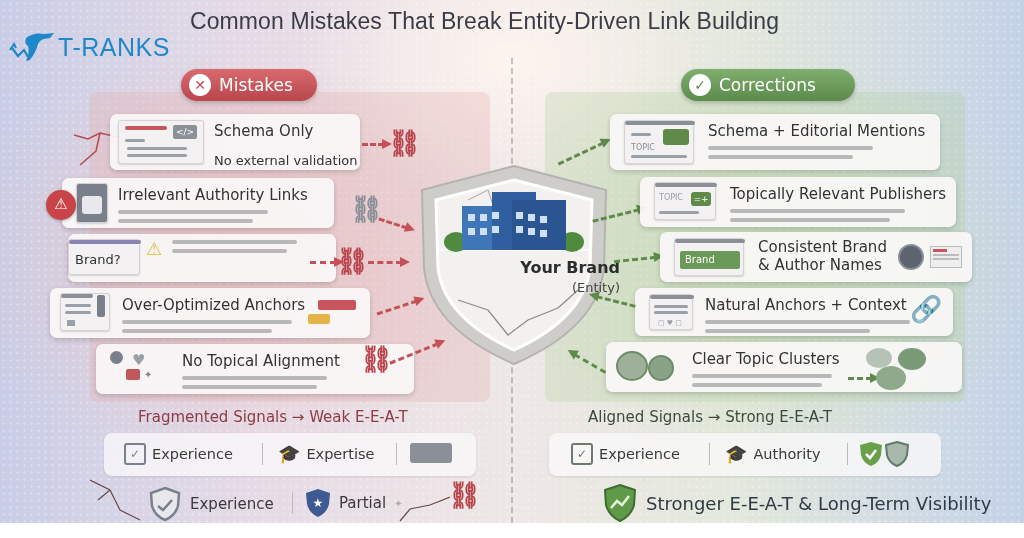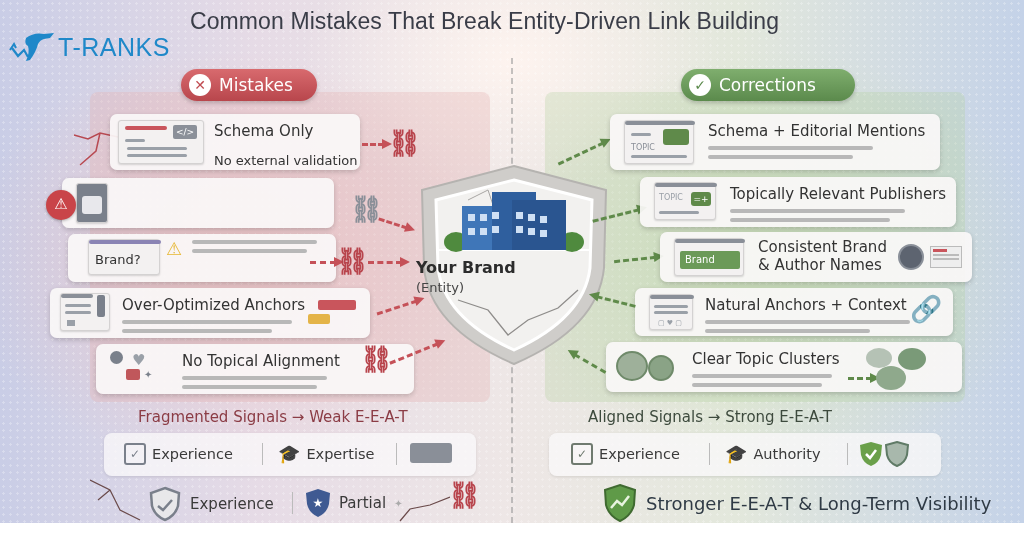--- a/index.html
+++ b/index.html
@@ -34,21 +34,21 @@
 .thumb .bar{position:absolute;left:0;top:0;height:4px;border-radius:2px}
 .thumb .ln{position:absolute;height:3px;background:#9aa0a8;border-radius:2px}
 .chain{position:absolute;font-size:26px;line-height:1;font-weight:bold}
 .chain.red{color:#b8444c}.chain.gray{color:#8a8f98}.chain.green{color:#6b7580}
 .arrow{position:absolute;height:0;border-top:3px dashed}
 .arrow.red{border-color:#c55158}.arrow.green{border-color:#5f8a4a}
 .arrow:after{content:"";position:absolute;right:-8px;top:-7px;border-left:10px solid;border-top:5.5px solid transparent;border-bottom:5.5px solid transparent}
 .arrow.red:after{border-left-color:#c55158}.arrow.green:after{border-left-color:#5f8a4a}
 .arrow.rev:after{right:auto;left:-8px;border-left:none;border-right:10px solid #5f8a4a}
 .shield-wrap{position:absolute;left:408px;top:160px;width:212px;height:210px}
-.brand-text{position:absolute;left:8px;width:212px;text-align:left}
+.brand-text{position:absolute;left:0;width:212px;text-align:right}
 .brand-main{top:98px;font-size:16px;font-weight:bold;color:#2c2c2c}
 .brand-sub{top:120px;font-size:13px;color:#444}
 .eeat-head{position:absolute;font-size:15px;white-space:nowrap}
 .eeat-head.red{left:138px;top:408px;color:#8b3c45}
 .eeat-head.green{left:588px;top:408px;color:#3d4a3d}
 .eeat-box{position:absolute;border-radius:8px;background:rgba(250,248,250,.78);box-shadow:0 1px 3px rgba(0,0,0,.1)}
 .eeat-box.red{left:104px;top:433px;width:372px;height:43px}
 .eeat-box.green{left:549px;top:433px;width:392px;height:43px}
 .eeat-item{position:absolute;display:flex;align-items:center;gap:6px;font-size:14.5px;color:#3a3a3a;white-space:nowrap}
 .sep{position:absolute;width:1px;height:22px;background:#bbb}
@@ -103,27 +103,34 @@
       <div class="sub">No external validation</div>
     </div>
   </div>
   <div class="arrow red" style="left:362px;top:143px;width:22px"></div>
   <div class="chain red" style="left:388px;top:130px">⛓</div>
 
   <div class="card" style="left:62px;top:178px;width:272px;height:50px">
     <div class="thumb" style="margin:5px 10px 0 14px;width:32px;height:40px;background:#7a808b">
       <div style="position:absolute;left:5px;top:12px;width:20px;height:18px;background:#e8e8ec;border-radius:3px"></div>
     </div>
+    <div style="flex:1">
+      <div class="label">Irrelevant Authority Links</div>
+      <div class="lines">
+          <i style="width:150px"></i>
+          <i style="width:135px"></i>
+        </div>
+    </div>
   </div>
   <div style="position:absolute;left:46px;top:190px;width:30px;height:30px;border-radius:50%;background:#c94449;color:#fff;font-size:15px;text-align:center;line-height:29px;box-shadow:0 1px 3px rgba(0,0,0,.3)">⚠</div>
   <div class="chain gray" style="left:350px;top:196px">⛓</div>
   <div class="arrow red" style="left:378px;top:222px;width:30px;transform:rotate(18deg)"></div>
 
   <div class="card" style="left:68px;top:234px;width:268px;height:48px">
-    <div class="thumb" style="margin:5px 6px 0 20px;width:72px;height:36px">
+    <div class="thumb" style="margin:5px 6px 0 0;width:72px;height:36px">
       <div class="bar" style="left:0;top:0;width:72px;background:#8a84b4"></div>
       <div style="position:absolute;left:6px;top:12px;font-size:13px;color:#333">Brand?</div>
     </div>
     <div style="margin-top:4px;font-size:18px;color:#e6b733">⚠</div>
     <div style="flex:1;margin-left:10px">
       <div class="lines">
           <i style="width:125px"></i>
           <i style="width:115px"></i>
         </div>
     </div>

